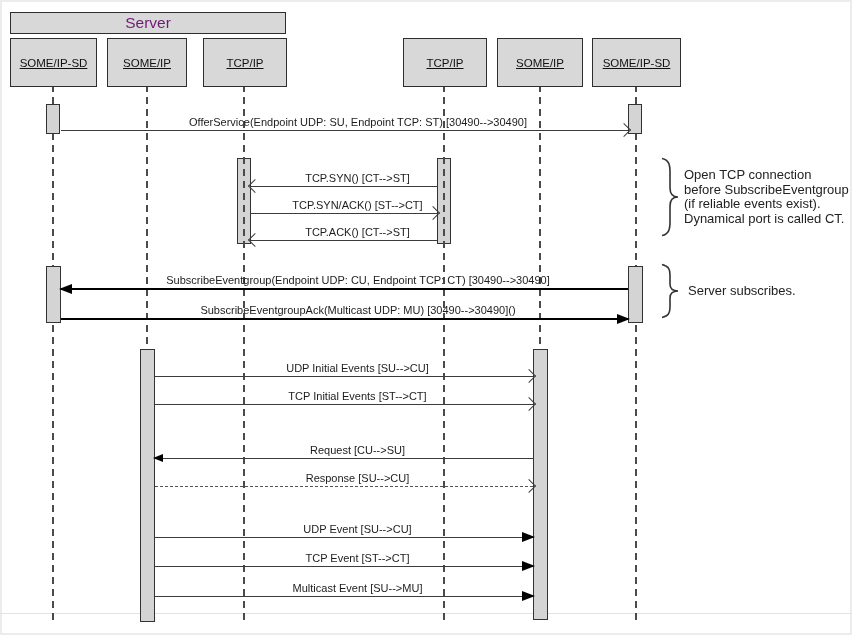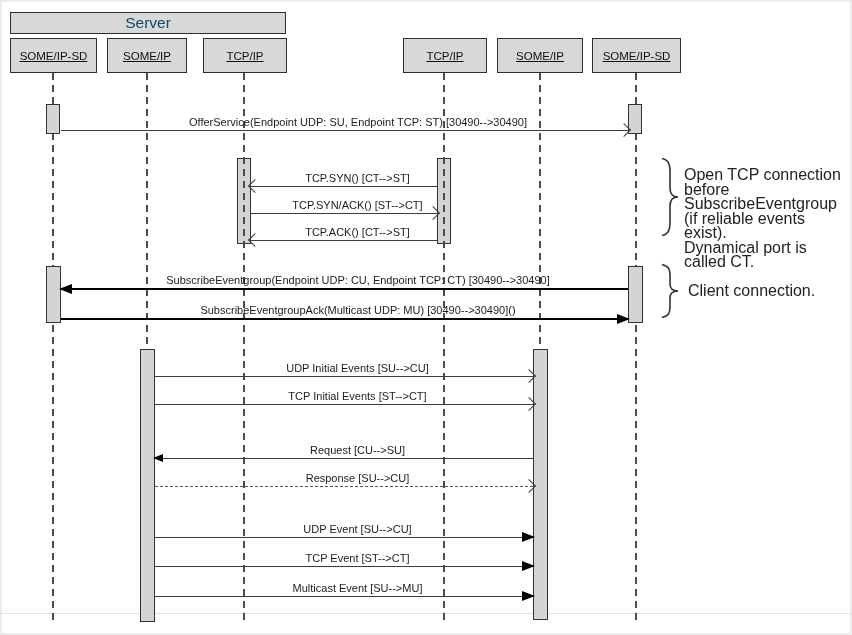--- a/index.html
+++ b/index.html
@@ -6,24 +6,24 @@
   html,body { background:#fff; }
   body { font-family: "Liberation Sans", sans-serif; }
   .canvas {
     position: relative; width: 852px; height: 635px; background: #fff;
     overflow: hidden; box-shadow: inset 0 0 0 2px #ececec;
   }
   .grp-hdr {
     position: absolute; height: 22px; background: #d8d8d8;
     border: 1.5px solid #2e2e2e; z-index: 2;
     display: flex; align-items: center; justify-content: center;
-    font-size: 15.5px; color: #0c4a6e;
+    font-size: 15.5px; color: #701a75;
   }
   .pbox {
-    position: absolute; top: 38px; height: 35px; background: #d8d8d8;
+    position: absolute; top: 38px; height: 49px; background: #d8d8d8;
     border: 1.5px solid #2e2e2e; z-index: 2;
     display: flex; align-items: center; justify-content: center;
     font-size: 11.5px; color: #111; text-decoration: underline;
   }
   .lifeline {
     position: absolute; top: 73px; height: 548px; width: 2px; z-index: 1;
     background: repeating-linear-gradient(to bottom, #4a4a4a 0 7px, transparent 7px 12px);
   }
   .act {
     position: absolute; background: #d4d4d4; border: 1px solid #333; z-index: 2;
@@ -58,21 +58,21 @@
     width: 0; height: 0; left: -2px; top: -5px;
     border-top: 5.5px solid transparent; border-bottom: 5.5px solid transparent;
     border-right: 13px solid #000;
   }
   .head.fill.sm.left {
     border-top-width: 4.5px; border-bottom-width: 4.5px; border-right-width: 10px; top: -4.5px;
   }
   .msg.boldmsg .head.fill.right, .msg.boldmsg .head.fill.left { top: -4px; }
   .brace { position: absolute; z-index: 2; }
   .note {
-    position: absolute; z-index: 2; font-size: 16px; line-height: 14.5px;
+    position: absolute; z-index: 2; font-size: 13px; line-height: 14.5px;
     color: #222; white-space: pre-line;
   }
   .frameline { position: absolute; left: 0; width: 852px; height: 1px; background: #e3e3e3; z-index: 0; }
 </style>
 </head>
 <body>
 
 <div class="canvas">
 
   <div class="grp-hdr" style="left:10px; top:12px; width:276px;">Server</div>
@@ -182,16 +182,16 @@
     <path d="M3,1.5 C10,3 11,8 11,15 L11,31 C11,37 13.5,40 19,40 C13.5,40 11,43 11,49 L11,65 C11,72 10,77 3,78.5" fill="none" stroke="#333" stroke-width="1.6"></path>
   </svg>
   <div class="note" style="left:684px; top:168px;">Open TCP connection
 before SubscribeEventgroup
 (if reliable events exist).
 Dynamical port is called CT.</div>
 
   <svg class="brace" style="left:659px; top:263px;" width="22" height="58" viewBox="0 0 22 58">
     <path d="M3,1.5 C10,3 11,7 11,12 L11,21 C11,25.5 13.5,28 19,28 C13.5,28 11,30.5 11,35 L11,44 C11,49 10,53 3,54.5" fill="none" stroke="#333" stroke-width="1.6"></path>
   </svg>
-  <div class="note" style="left:688px; top:284px;">Client connection.</div>
+  <div class="note" style="left:688px; top:284px;">Server subscribes.</div>
 
   <div class="frameline" style="top:613px;"></div>
 </div>
 
 </body></html>

